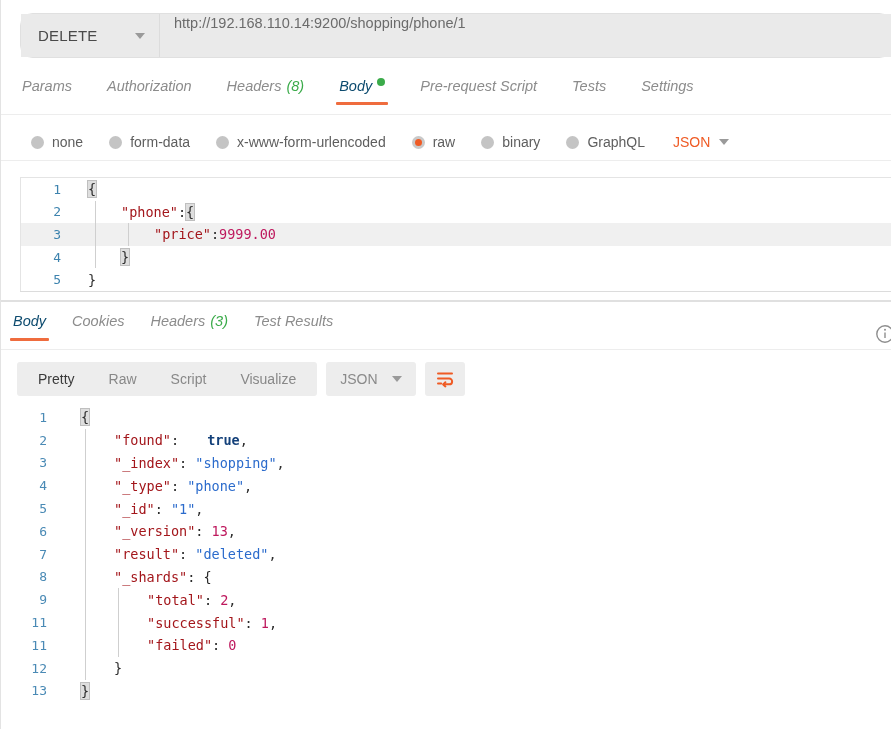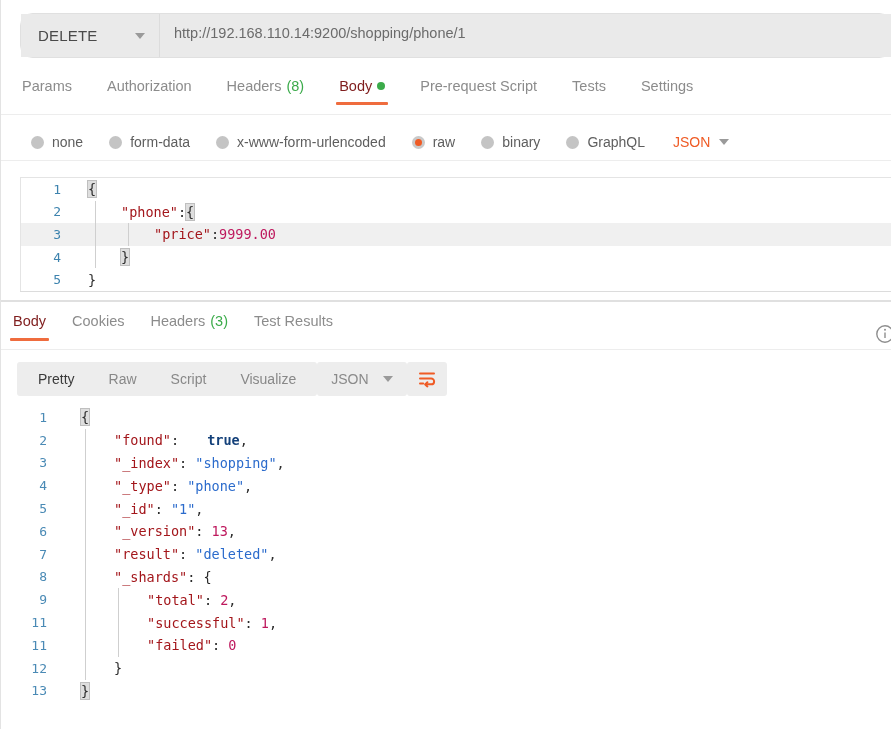--- a/index.html
+++ b/index.html
@@ -45,22 +45,22 @@
   }
   .caret-dn {
     width: 0; height: 0;
     border-left: 5px solid transparent;
     border-right: 5px solid transparent;
     border-top: 6px solid #9a9a9a;
   }
   .url-input-box {
     flex: 1;
     display: flex;
-    align-items: flex-end;
-    padding: 16px 14px;
+    align-items: flex-start;
+    padding: 1px 14px;
     background: #eaeaea;
     cursor: text;
   }
   .url-text {
     font-size: 14.5px;
     color: #6b6b6b;
     white-space: nowrap;
   }
 
   
@@ -74,24 +74,24 @@
   }
   .tab {
     position: relative;
     font-size: 14.5px;
     color: #8c8c8c;
     padding: 0 0 11px 0;
     margin-right: 35px;
     cursor: pointer;
     white-space: nowrap;
     display: flex;
-    align-items: center;
     gap: 5px;
-  }
-  .tab.active { color: #7f1d1d; }
+    font-style: italic;
+  }
+  .tab.active { color: #0c4a6e; }
   .tab.active::after {
     content: "";
     position: absolute;
     left: -3px; right: -3px; bottom: 0;
     height: 3px;
     background: #ef6c3e;
     border-radius: 1px;
   }
   .tab-count { color: #3bab4a; font-size: 14.5px; }
   .tab-dot {
@@ -240,20 +240,21 @@
     width: 891px; height: 1px;
     background: #ededed;
   }
 
   
   .res-toolbar {
     position: absolute;
     left: 16px; top: 362px;
     display: flex;
     align-items: flex-end;
+    gap: 9px;
   }
   .seg-group {
     display: flex;
     align-items: center;
     background: #ededed;
     border-radius: 3px;
     height: 34px;
     padding: 0 4px;
   }
   .seg {

